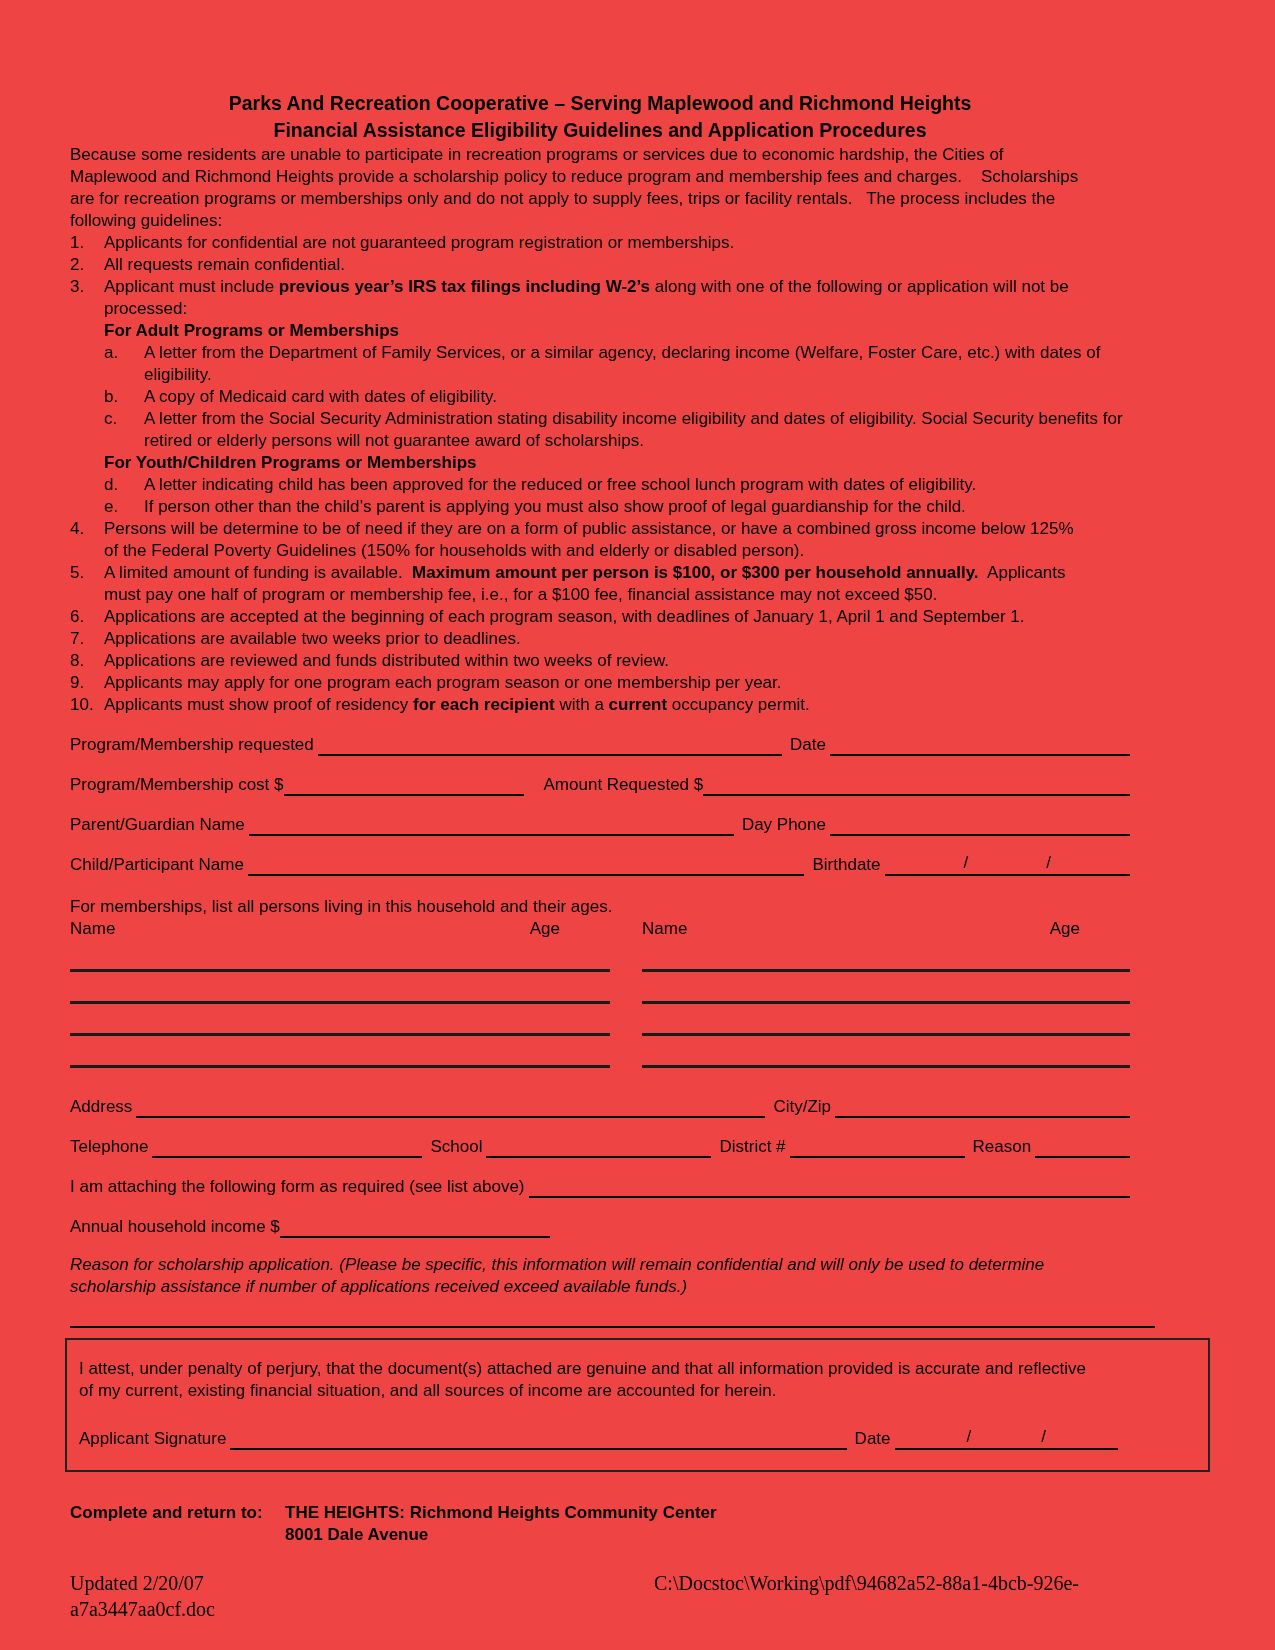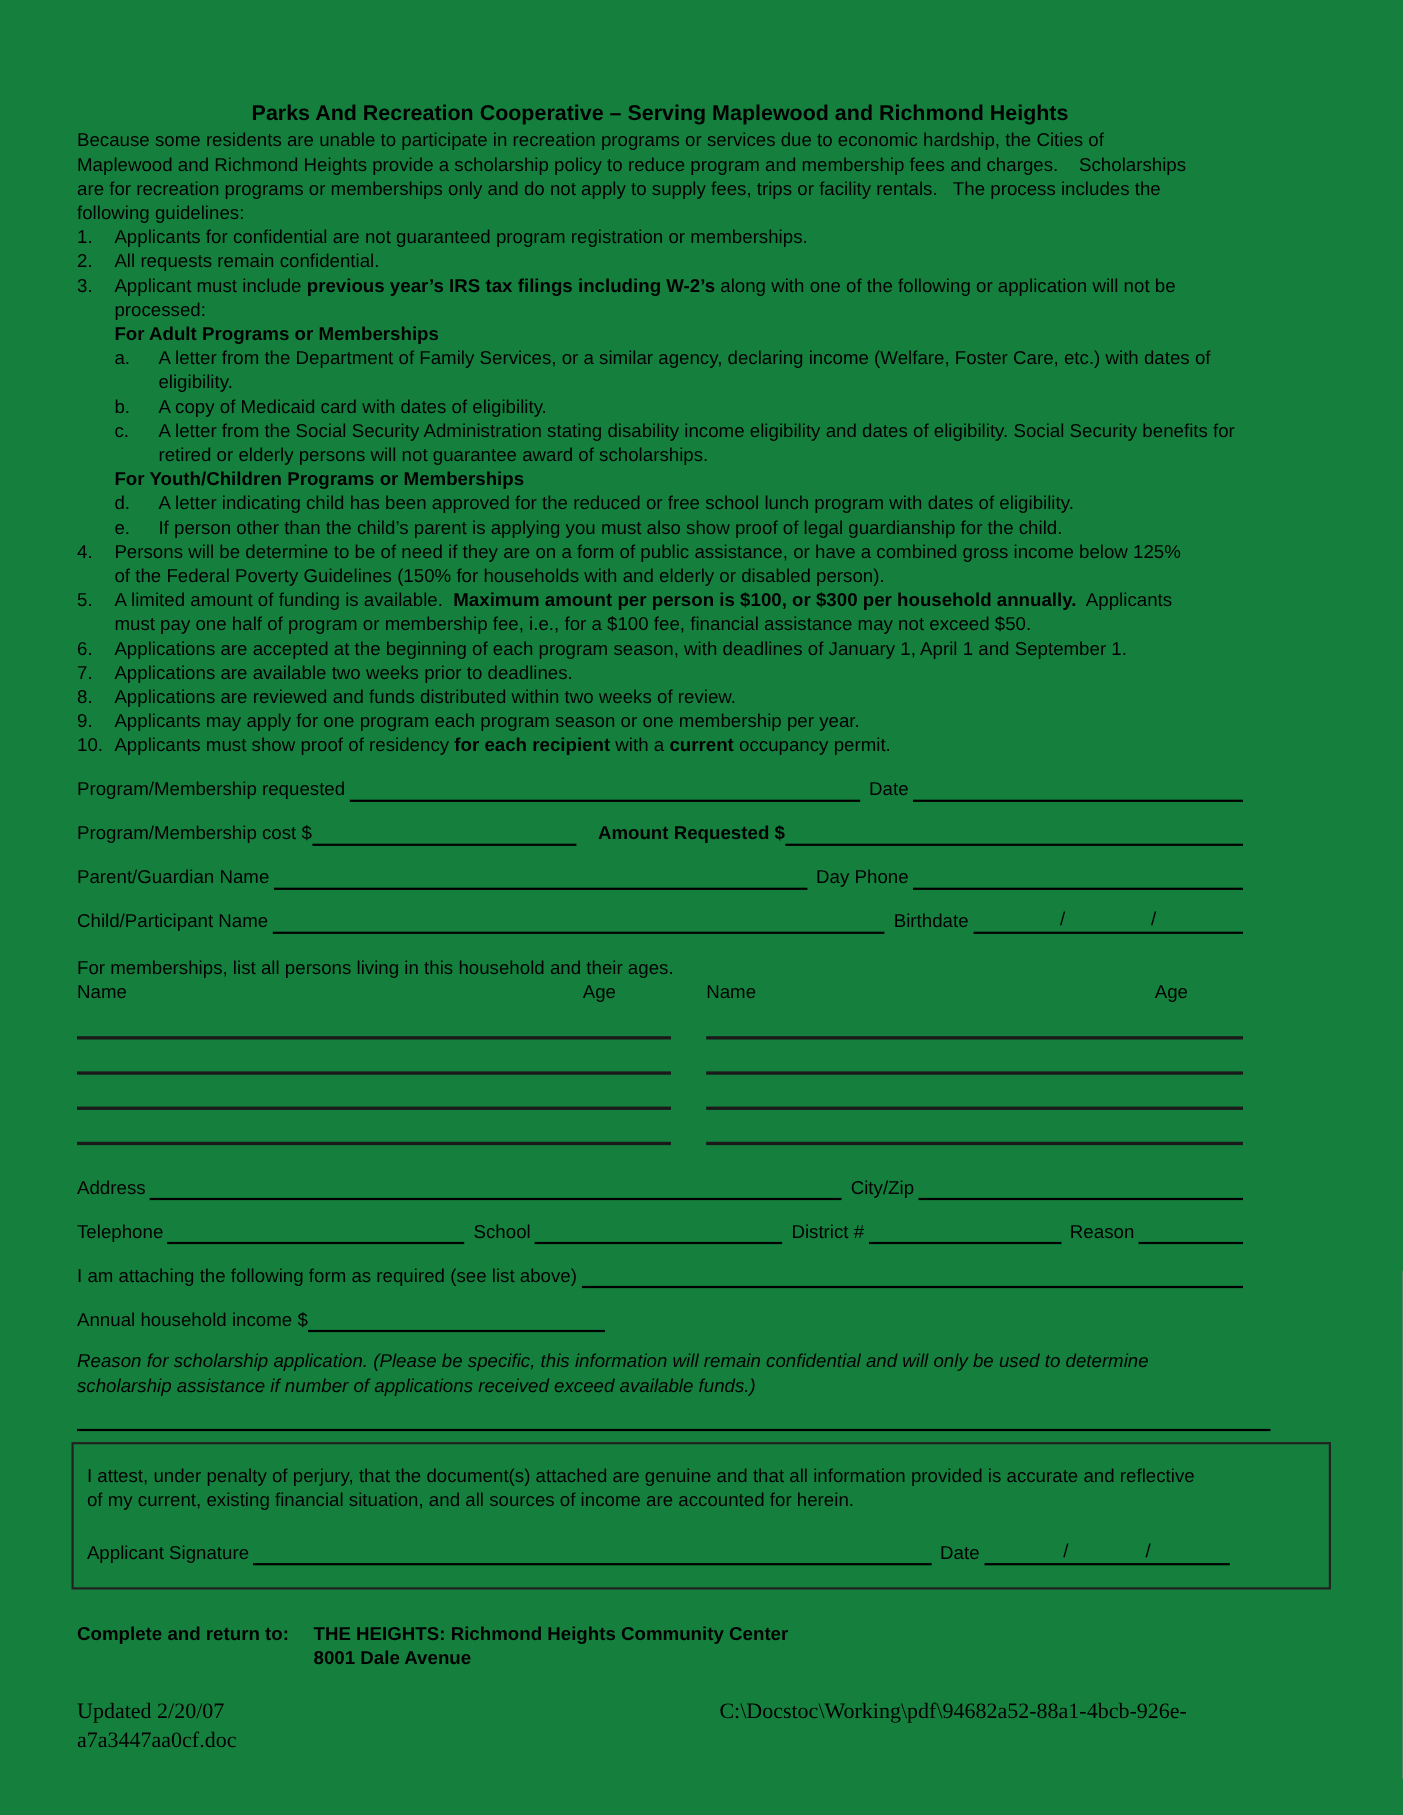--- a/index.html
+++ b/index.html
@@ -1,17 +1,17 @@
 <!DOCTYPE html>
 <html><head>
 <meta charset="utf-8">
 <style>
   html,body{margin:0;padding:0;background:#888;}
   .page{
-    position:relative;width:1275px;height:1650px;background:#15803d;
+    position:relative;width:1275px;height:1650px;background:#ef4444;
     margin:0 auto;overflow:hidden;color:#000;
     font-family:"Liberation Sans", sans-serif;
     font-size:17px;line-height:22px;
   }
   .content{position:absolute;left:70px;top:90px;width:1095px;}
   .title{font-weight:bold;font-size:19.5px;line-height:27px;text-align:center;width:1060px;white-space:pre;}
   .body-text{white-space:pre;}
   .li{display:flex;}
   .li .num{flex:0 0 34px;}
   .li .txt{white-space:pre;}
@@ -59,20 +59,21 @@
   .footmeta .fpath{position:absolute;left:584px;top:0;white-space:pre;}
   .footmeta .fleft{white-space:pre;}
 </style>
 </head>
 <body>
 
 <div class="page">
   <div class="content">
 
     <div class="title">Parks And Recreation Cooperative – Serving Maplewood and Richmond Heights</div>
+    <div class="title">Financial Assistance Eligibility Guidelines and Application Procedures</div>
 
     <div class="body-text">Because some residents are unable to participate in recreation programs or services due to economic hardship, the Cities of
 Maplewood and Richmond Heights provide a scholarship policy to reduce program and membership fees and charges.    Scholarships
 are for recreation programs or memberships only and do not apply to supply fees, trips or facility rentals.   The process includes the
 following guidelines:</div>
 
     <div class="li">
       <span class="num">1.</span>
       <div class="txt">Applicants for confidential are not guaranteed program registration or memberships.</div>
     </div>
@@ -150,21 +151,21 @@
       <div class="frow">
         <span class="flabel first">Program/Membership requested</span>
         <span class="fline grow"></span>
         <span class="flabel">Date</span>
         <span class="fline" style="width:300px;"></span>
       </div>
 
       <div class="frow">
         <span class="flabel first" style="padding-right:0;">Program/Membership cost $</span>
         <span class="fline" style="width:240px;"></span>
-        <span class="flabel" style="padding-left:20px;padding-right:0;font-weight:bold;">Amount Requested $</span>
+        <span class="flabel" style="padding-left:20px;padding-right:0;">Amount Requested $</span>
         <span class="fline grow"></span>
       </div>
 
       <div class="frow">
         <span class="flabel first">Parent/Guardian Name</span>
         <span class="fline grow"></span>
         <span class="flabel">Day Phone</span>
         <span class="fline" style="width:300px;"></span>
       </div>
 

